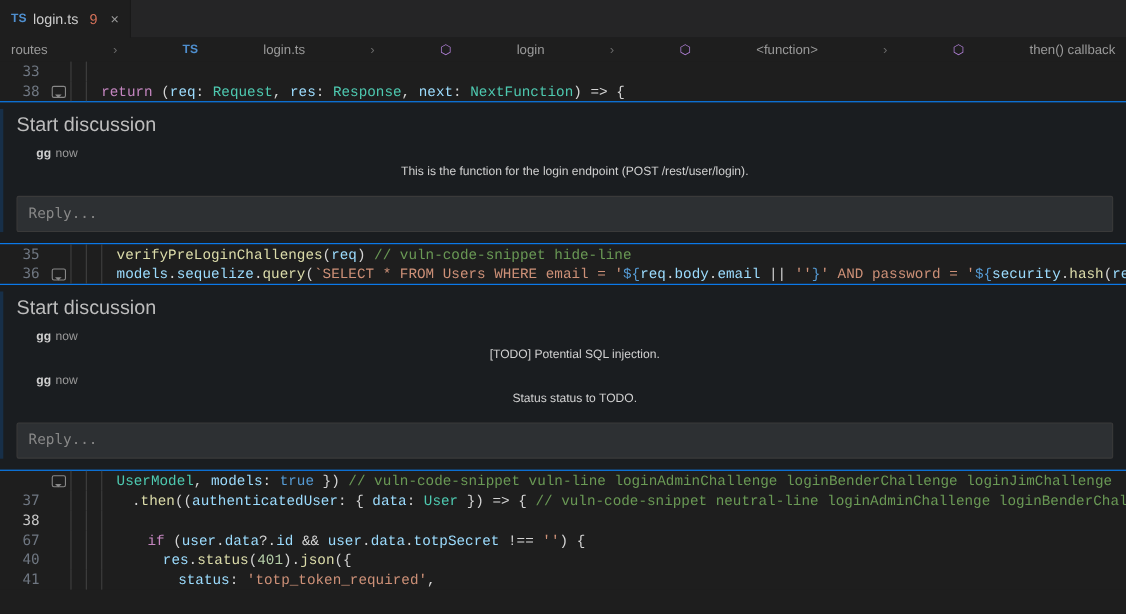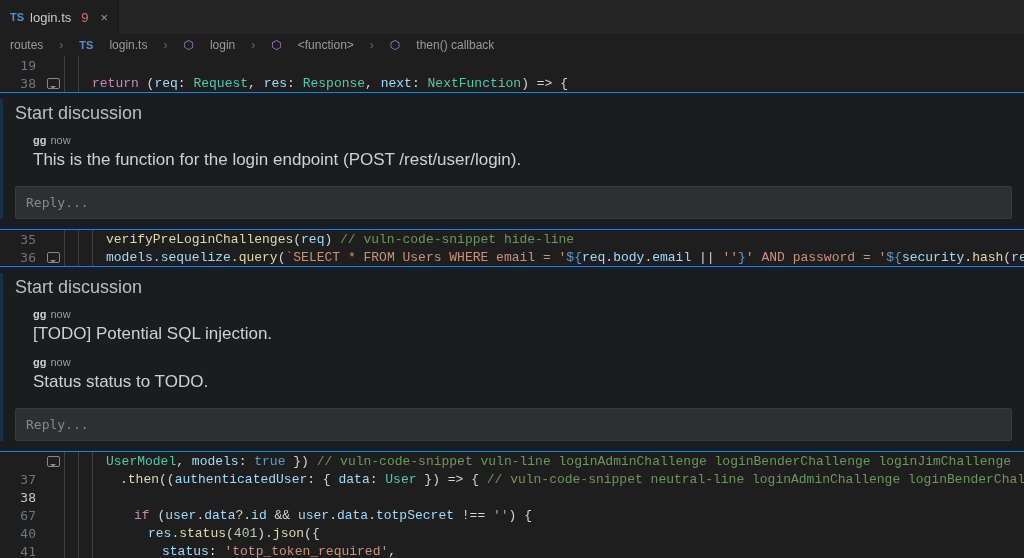--- a/index.html
+++ b/index.html
@@ -31,24 +31,25 @@
   }
   .tab .ts-icon { color: #4f8fcf; font-weight: bold; font-size: 11px; }
   .tab .badge { color: #d6725a; margin-left: 4px; }
   .tab .close { color: #9a9a9a; margin-left: 6px; }
   
   .breadcrumb {
     height: 22px;
     display: flex;
     align-items: center;
     padding: 0 10px;
-    gap: 16px;
+    gap: 3px;
     color: #9a9a9a;
     font-size: 12px;
     background: #1e1e1e;
+    justify-content: space-between;
   }
   .breadcrumb .sep { color: #6a6a6a; }
   .bc-icon { color: #b180d7; }
   .ts-icon2 { color: #4f8fcf; font-weight: bold; font-size: 11px; }
   
   .editor { background: #1e1e1e; }
   .code-line {
     display: flex;
     align-items: center;
     min-height: 18px;
@@ -98,21 +99,21 @@
   .disc-heading {
     color: #bdbdbd;
     font-size: 18px;
     padding: 4px 12px 8px 12px;
   }
   .entry {
     padding: 2px 12px 10px 30px;
   }
   .entry-head { color: #9a9a9a; font-size: 11px; }
   .entry-head .author { color: #d0d0d0; font-weight: bold; margin-right: 4px; }
-  .entry-body { color: #d0d0d0; font-size: 17px; margin-top: 4px; }
+  .entry-body { color: #d0d0d0; font-size: 11px; margin-top: 4px; text-align: center; }
   .reply-box {
     margin: 6px 12px 10px 12px;
     background: #2d3033;
     border: 1px solid #3a3a3a;
     border-radius: 2px;
     padding: 8px 10px;
     color: #888;
     font-family: Consolas, monospace;
     font-size: 13px;
   }
@@ -152,21 +153,21 @@
   <span class="bc-icon">⬡</span>
   <span>&lt;function&gt;</span>
   <span class="sep">›</span>
   <span class="bc-icon">⬡</span>
   <span>then() callback</span>
 </div>
 
 <div class="editor">
 
   <div class="code-line">
-    <div class="gutter">19</div>
+    <div class="gutter">33</div>
     <div class="icon-col"></div>
     <div class="indent-line"></div>
       <div class="indent-line"></div>
     <span class="mono code-content"></span>
   </div>
 
   <div class="code-line">
     <div class="gutter">38</div>
     <div class="icon-col">
         <div class="comment-icon"></div>

